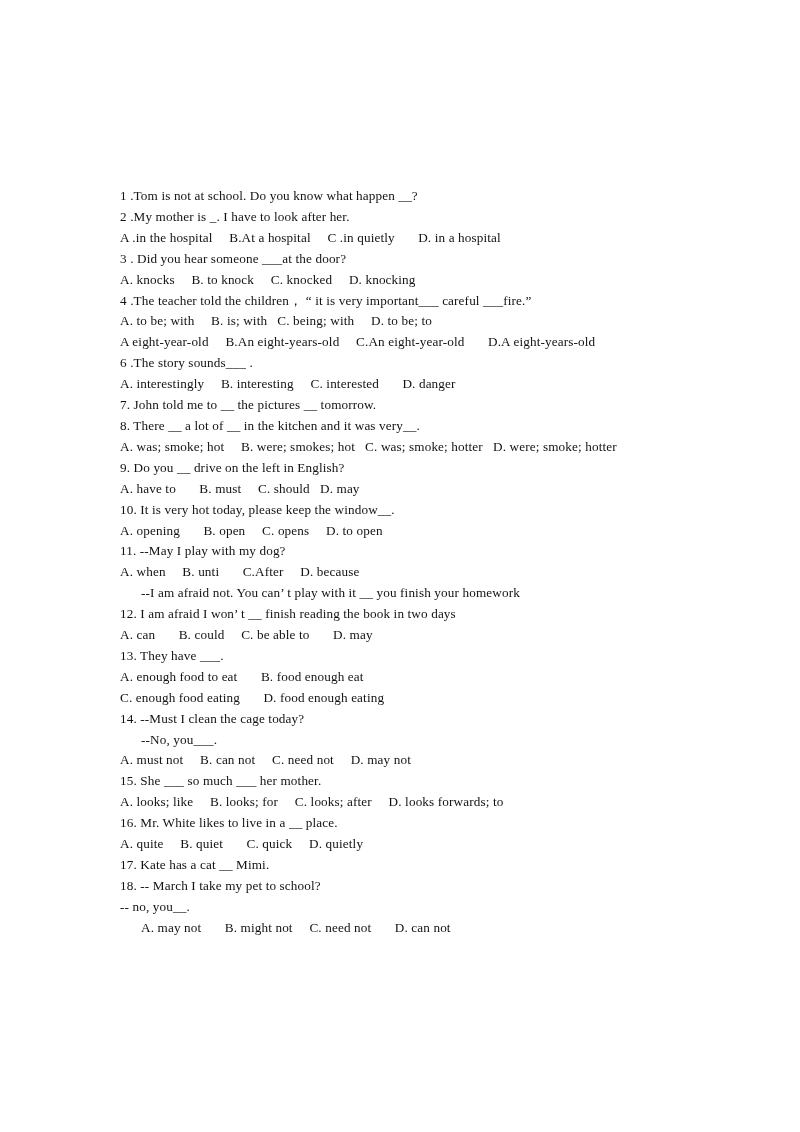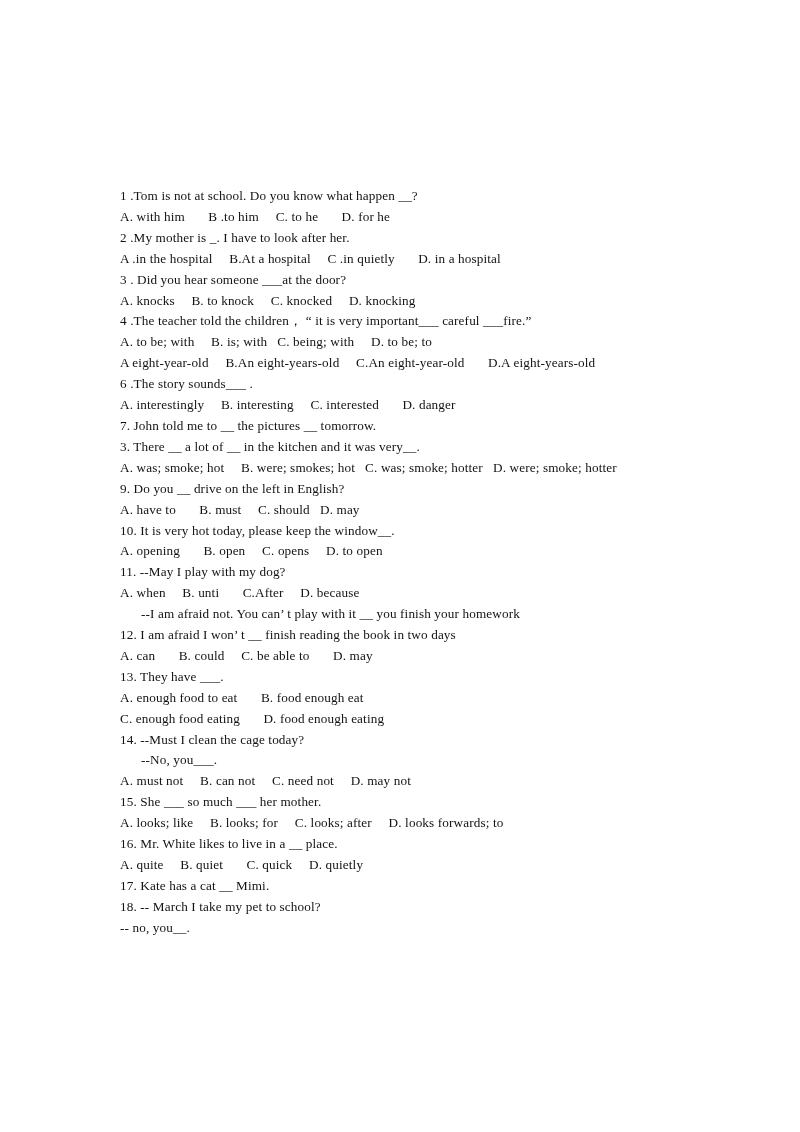--- a/index.html
+++ b/index.html
@@ -40,32 +40,31 @@
   .line.indent {
     padding-left: 21px;
   }
 </style>
 </head>
 <body>
 
 <div id="page" style="background: rgb(255, 255, 255);">
   <div id="content" style="color: rgb(18, 18, 18);">
       <div class="line">1 .Tom is not at school. Do you know what happen __?</div>
-      <div class="line">A. with him   B .to him  C. to he   D. for he</div>
       <div class="line">2 .My mother is _. I have to look after her.</div>
       <div class="line">A .in the hospital  B.At a hospital  C .in quietly   D. in a hospital</div>
       <div class="line">3 . Did you hear someone ___at the door?</div>
       <div class="line">A. knocks  B. to knock  C. knocked  D. knocking</div>
       <div class="line">4 .The teacher told the children， “ it is very important___ careful ___fire.”</div>
       <div class="line">A. to be; with  B. is; with  C. being; with  D. to be; to</div>
       <div class="line">A eight-year-old  B.An eight-years-old  C.An eight-year-old   D.A eight-years-old</div>
       <div class="line">6 .The story sounds___ .</div>
       <div class="line">A. interestingly  B. interesting  C. interested   D. danger</div>
       <div class="line">7. John told me to __ the pictures __ tomorrow.</div>
-      <div class="line">3. There __ a lot of __ in the kitchen and it was very__.</div>
+      <div class="line">8. There __ a lot of __ in the kitchen and it was very__.</div>
       <div class="line">A. was; smoke; hot  B. were; smokes; hot  C. was; smoke; hotter  D. were; smoke; hotter</div>
       <div class="line">9. Do you __ drive on the left in English?</div>
       <div class="line">A. have to   B. must  C. should  D. may</div>
       <div class="line">10. It is very hot today, please keep the window__.</div>
       <div class="line">A. opening   B. open  C. opens  D. to open</div>
       <div class="line">11. --May I play with my dog?</div>
       <div class="line">A. when  B. unti   C.After  D. because</div>
       <div class="line indent">--I am afraid not. You can’ t play with it __ you finish your homework</div>
       <div class="line">12. I am afraid I won’ t __ finish reading the book in two days</div>
       <div class="line">A. can   B. could  C. be able to   D. may</div>
@@ -75,14 +74,15 @@
       <div class="line">14. --Must I clean the cage today?</div>
       <div class="line indent">--No, you___.</div>
       <div class="line">A. must not  B. can not  C. need not  D. may not</div>
       <div class="line">15. She ___ so much ___ her mother.</div>
       <div class="line">A. looks; like  B. looks; for  C. looks; after  D. looks forwards; to</div>
       <div class="line">16. Mr. White likes to live in a __ place.</div>
       <div class="line">A. quite  B. quiet   C. quick  D. quietly</div>
       <div class="line">17. Kate has a cat __ Mimi.</div>
       <div class="line">18. -- March I take my pet to school?</div>
       <div class="line">-- no, you__.</div>
+      <div class="line indent">A. may not   B. might not  C. need not   D. can not</div>
     </div>
 </div>
 
 </body></html>

